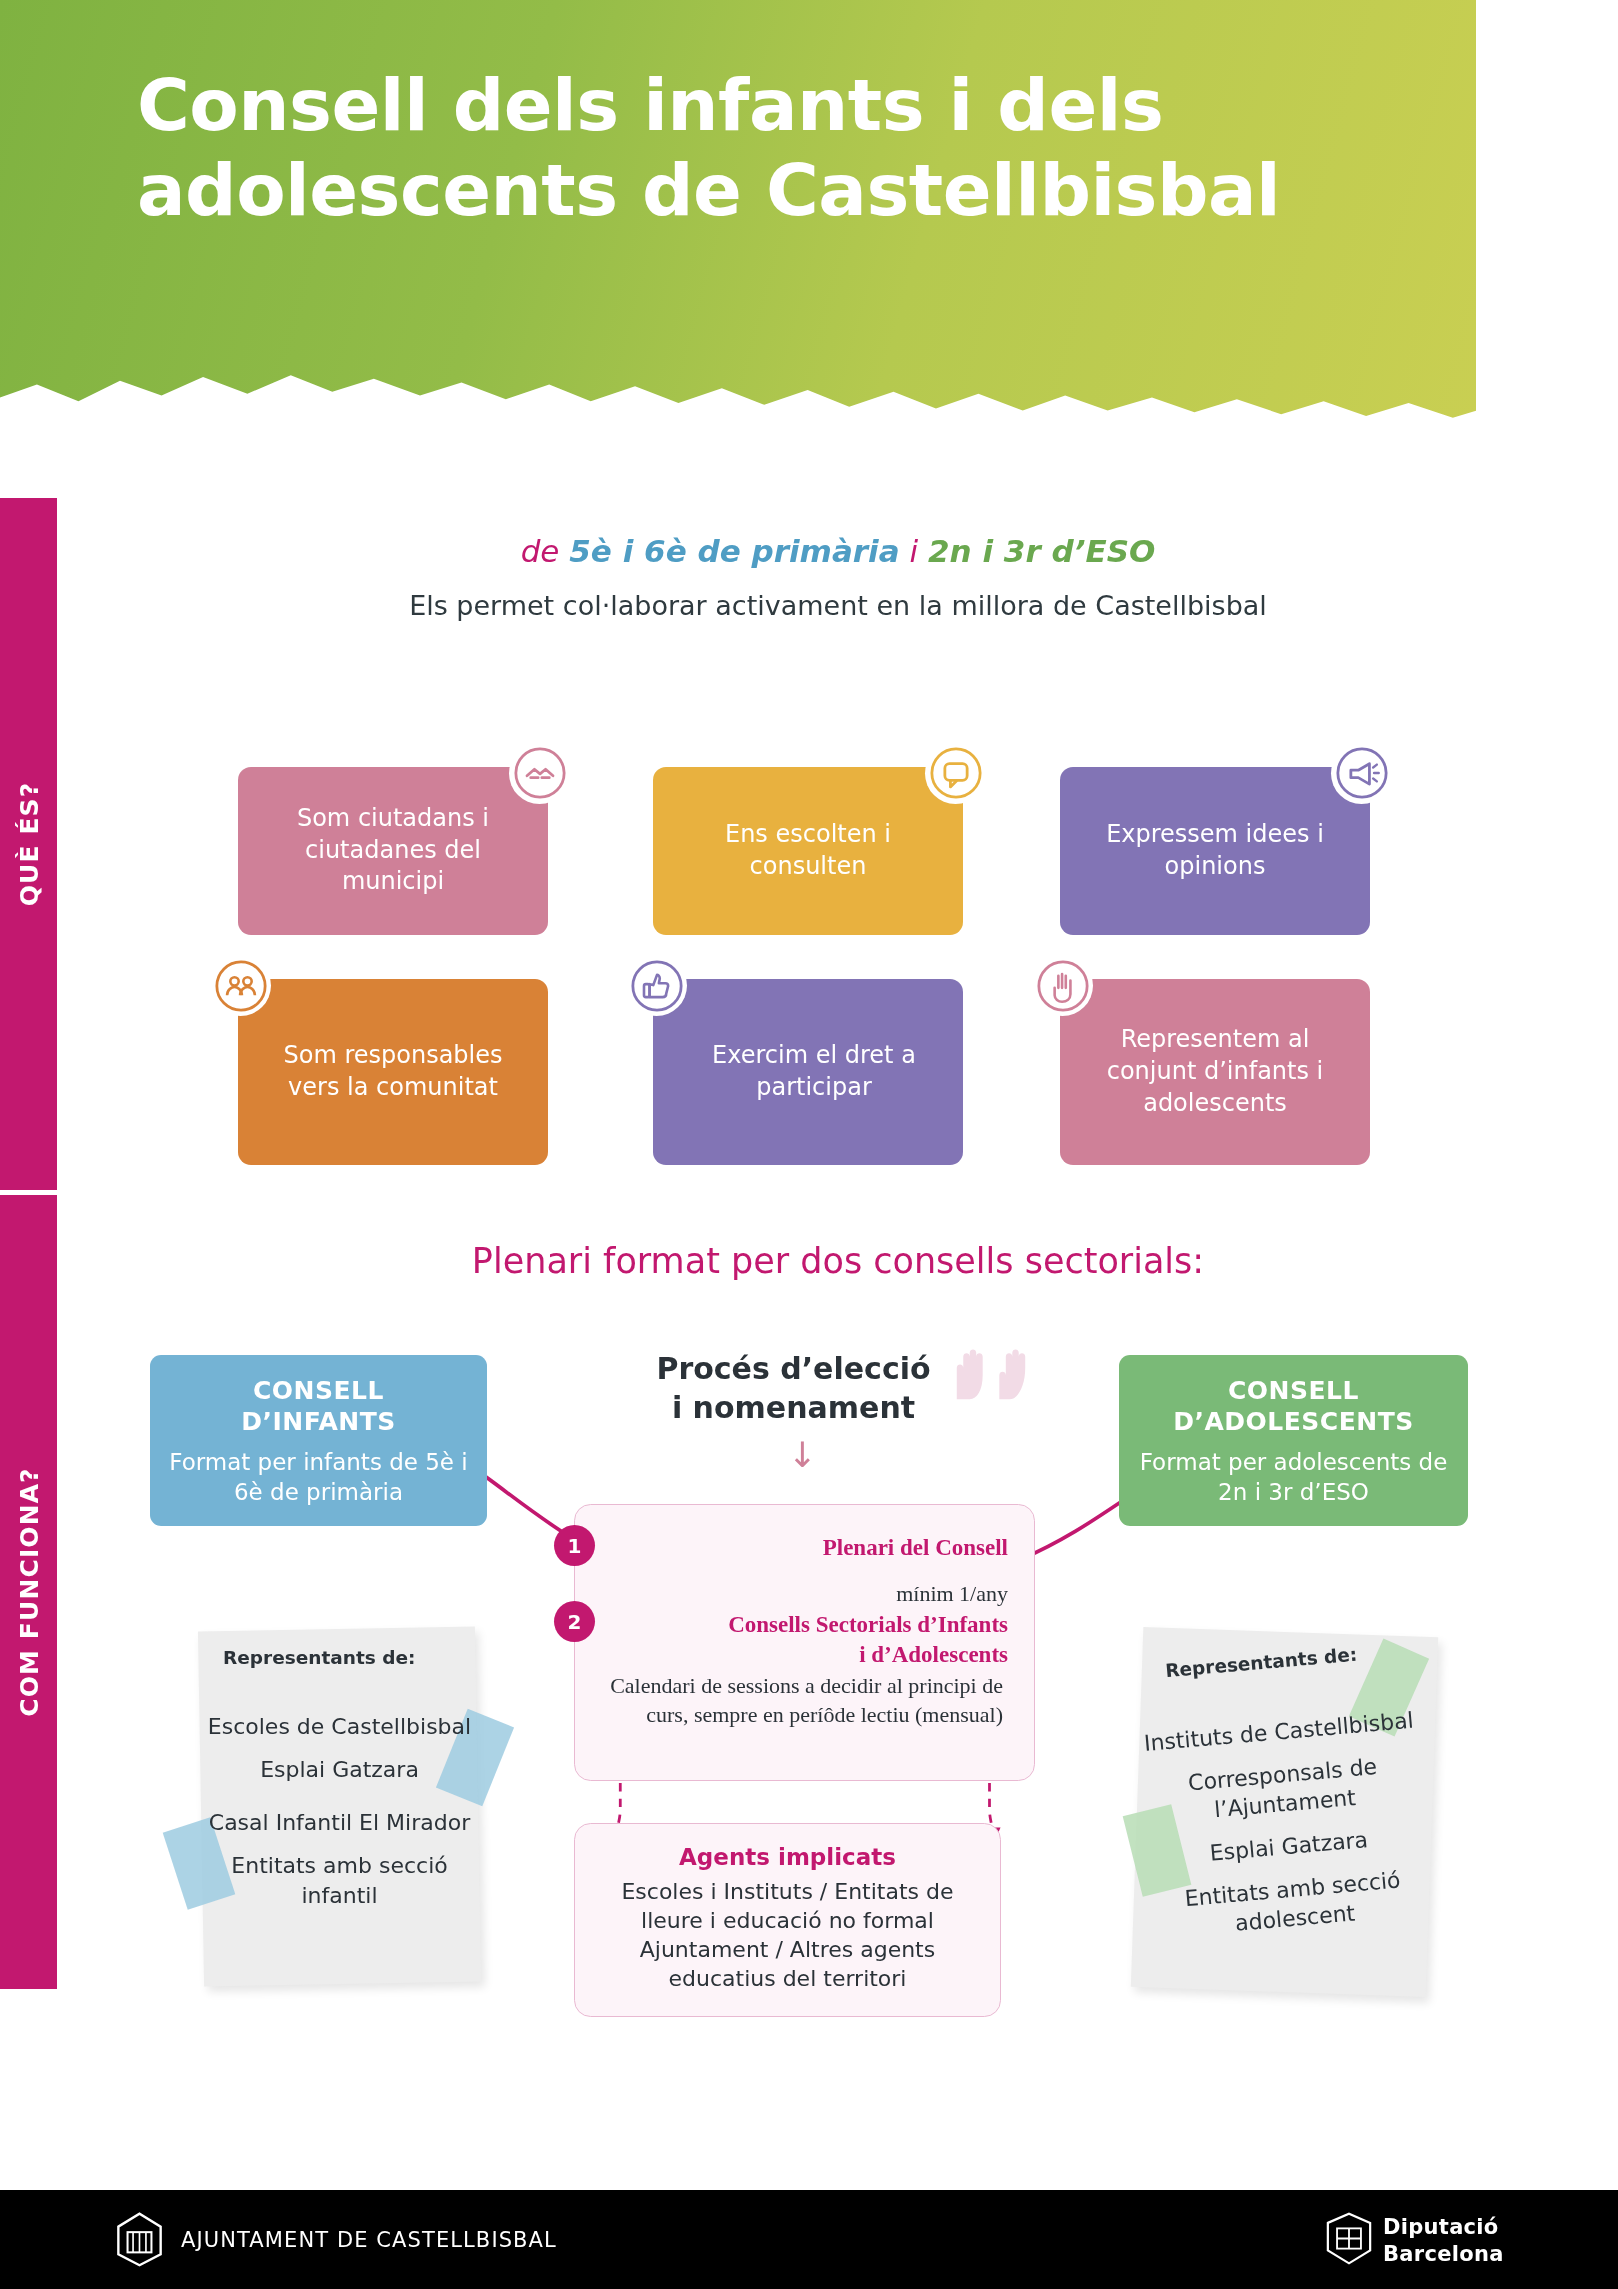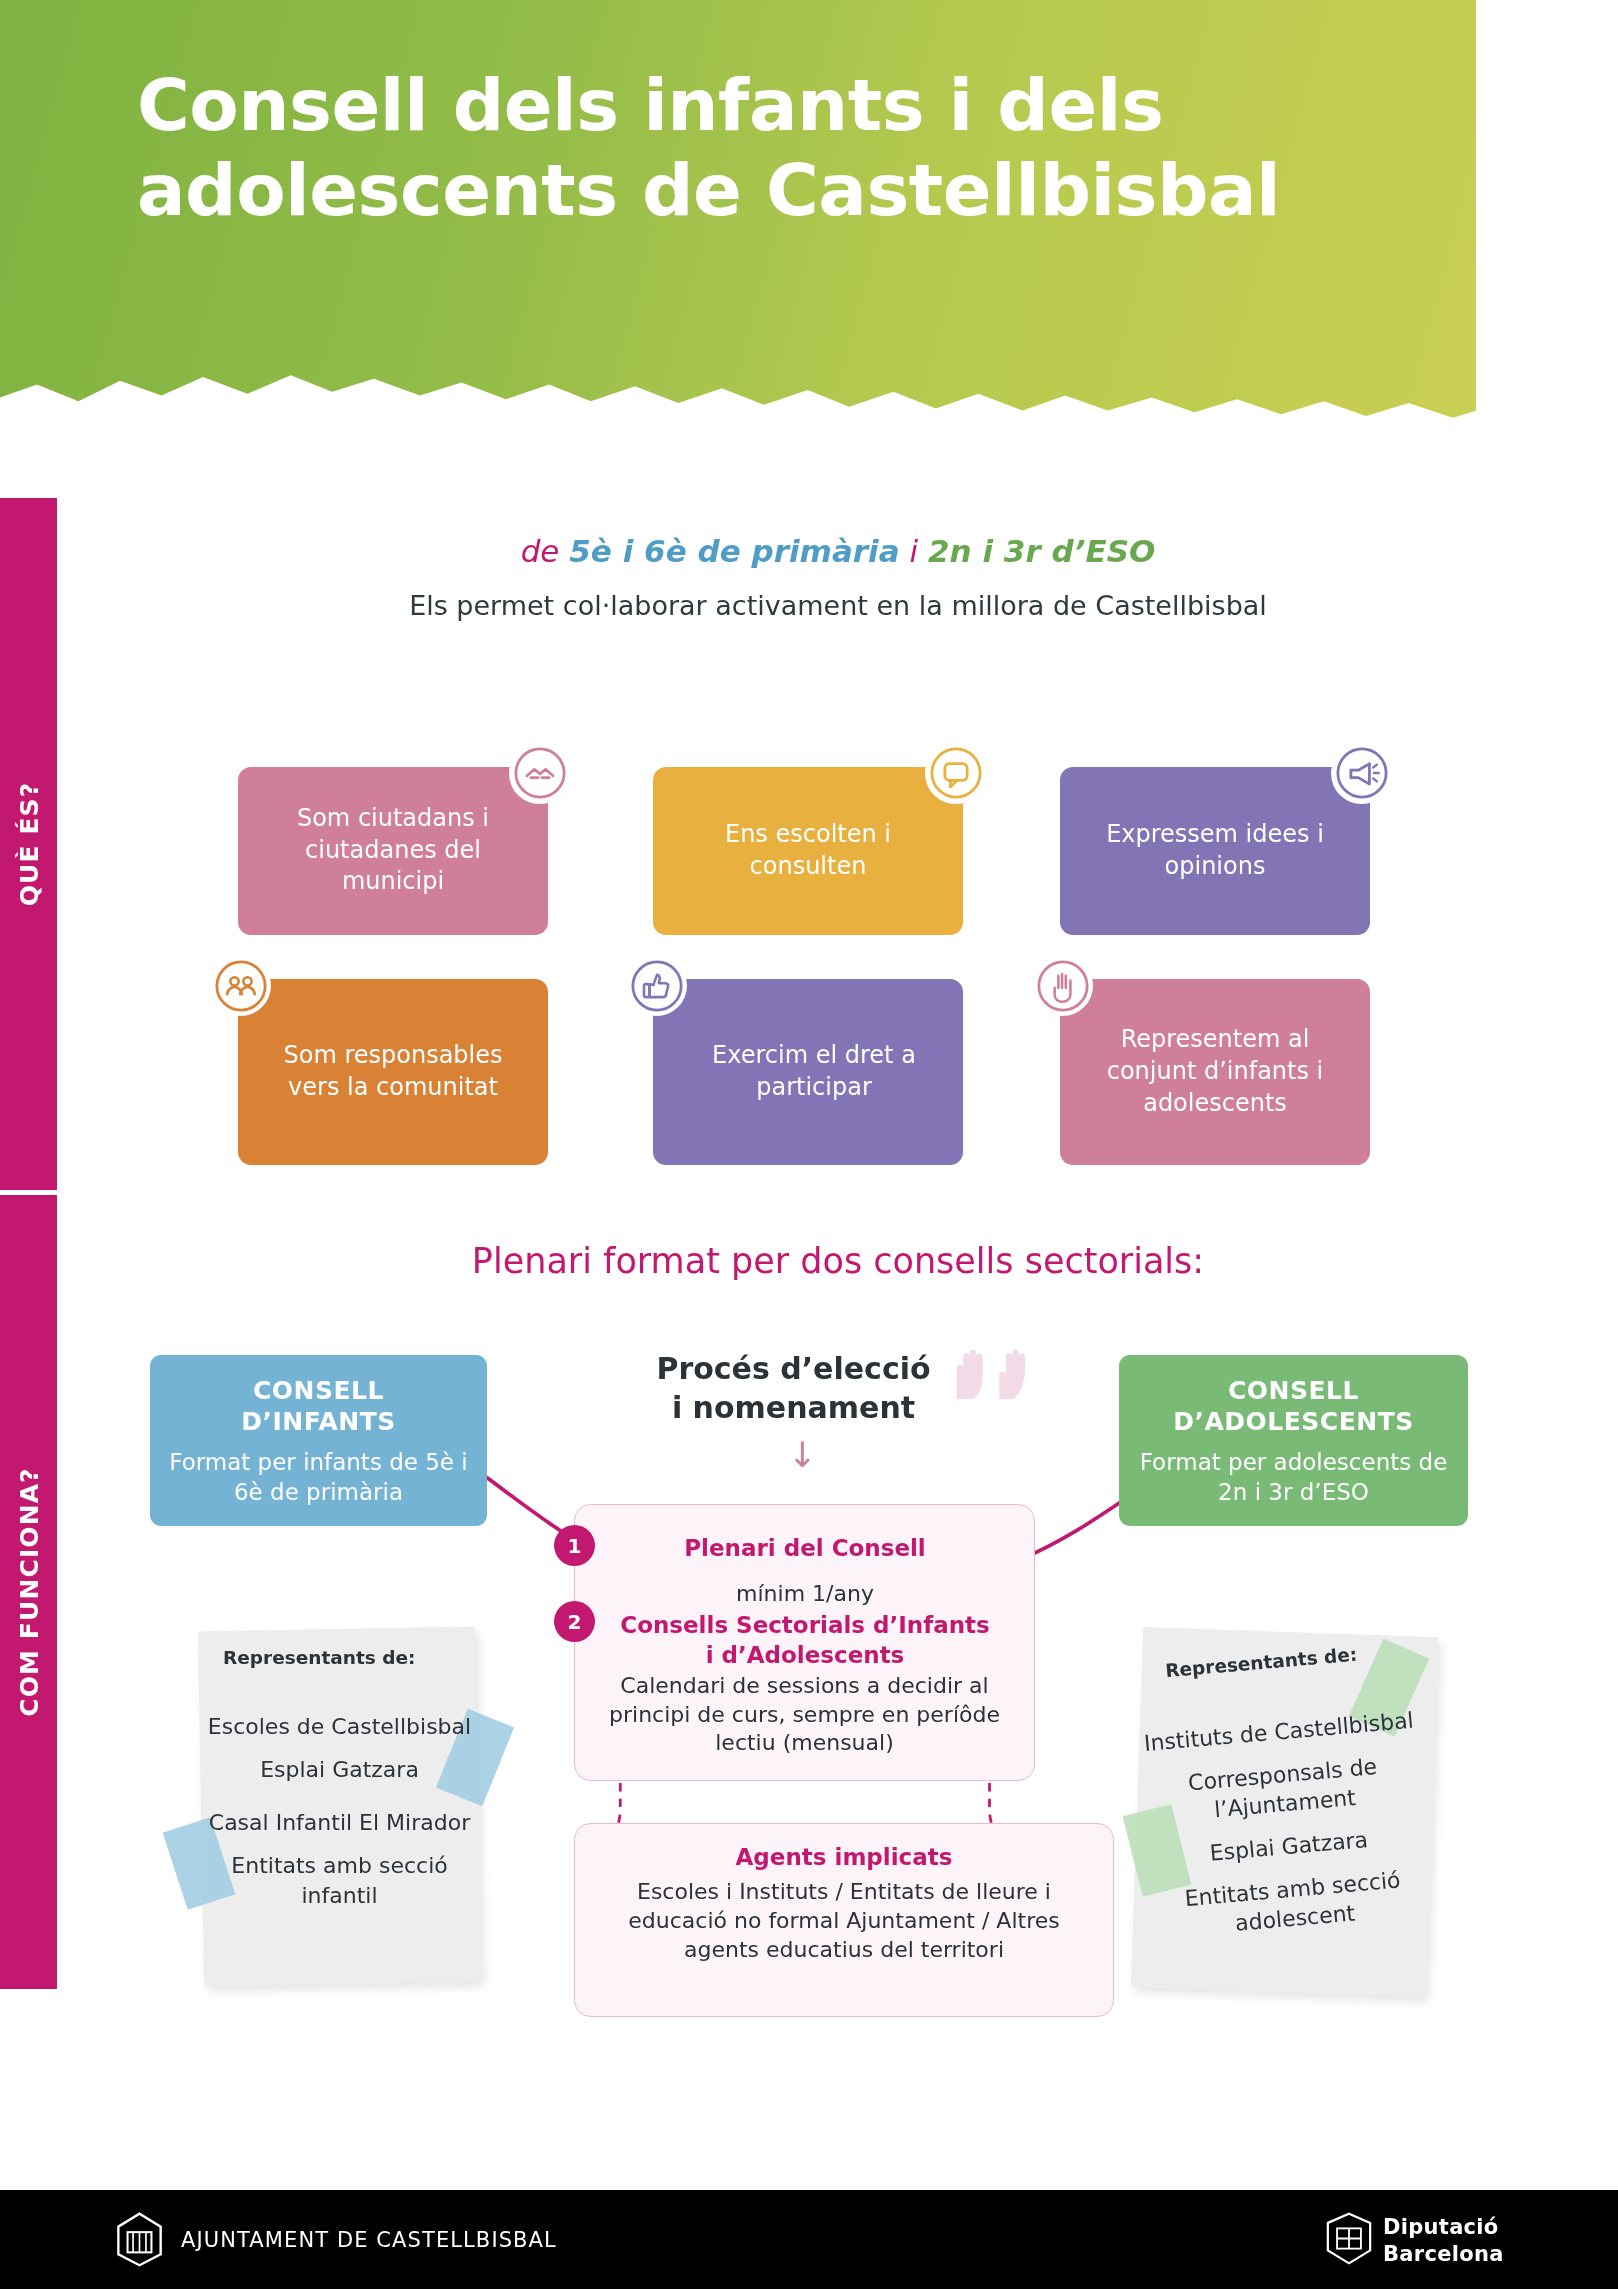--- a/index.html
+++ b/index.html
@@ -112,27 +112,27 @@
     position:absolute; left:574px; top:1504px; width:461px; height:277px;
     border:1.8px solid #e9b9d2; border-radius:16.6px; background:#fdf4f9;
   }
   .num-circle {
     position:absolute; width:41px; height:41px; border-radius:50%;
     background:#c2186f; color:#fff; font-size:20px; font-weight:bold;
     display:flex; align-items:center; justify-content:center;
   }
   #num-1 { left:554px; top:1525px; }
   #num-2 { left:554px; top:1601px; }
-  .cb-line { position:absolute; text-align:center; width:406px; left:602px; }
+  .cb-line { position:absolute; text-align:right; width:406px; left:602px;font-family:Liberation Serif, serif; }
   .cb-h { font-size:23px; font-weight:bold; color:#c2186f; line-height:1.26; }
   .cb-p { font-size:22px; color:#2b3238; line-height:1.3; }
 
   
   .agents-box {
-    position:absolute; left:574px; top:1823px; width:540px; height:194px;
+    position:absolute; left:574px; top:1823px; width:427px; height:194px;
     border:1.8px solid #e9b9d2; border-radius:16.6px; background:#fdf4f9;
     text-align:center; padding-top:20px;
   }
   .agents-h { font-size:23px; font-weight:bold; color:#c2186f; }
   .agents-p { font-size:22px; color:#2b3238; line-height:1.32; margin-top:7.4px; }
 
   
   .note {
     position:absolute; background:#ededed; box-shadow: 3.7px 5.5px 9.2px rgba(0,0,0,0.10);
   }

